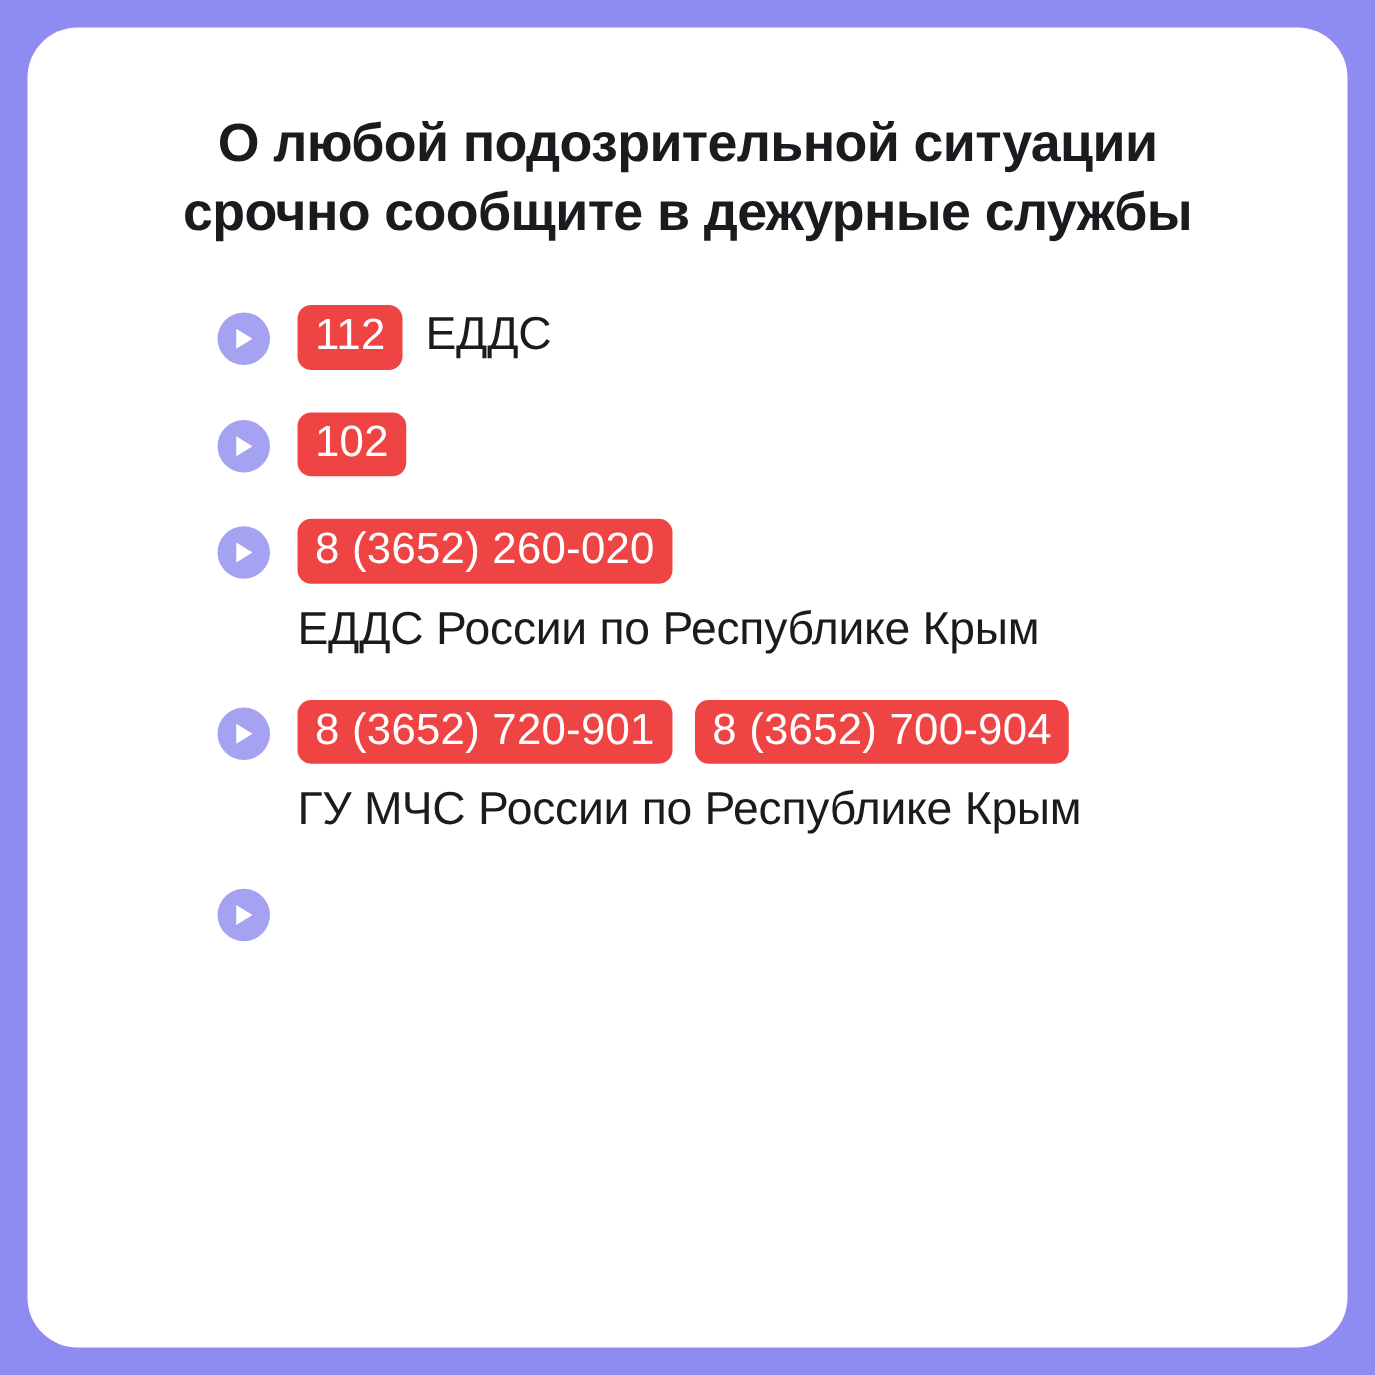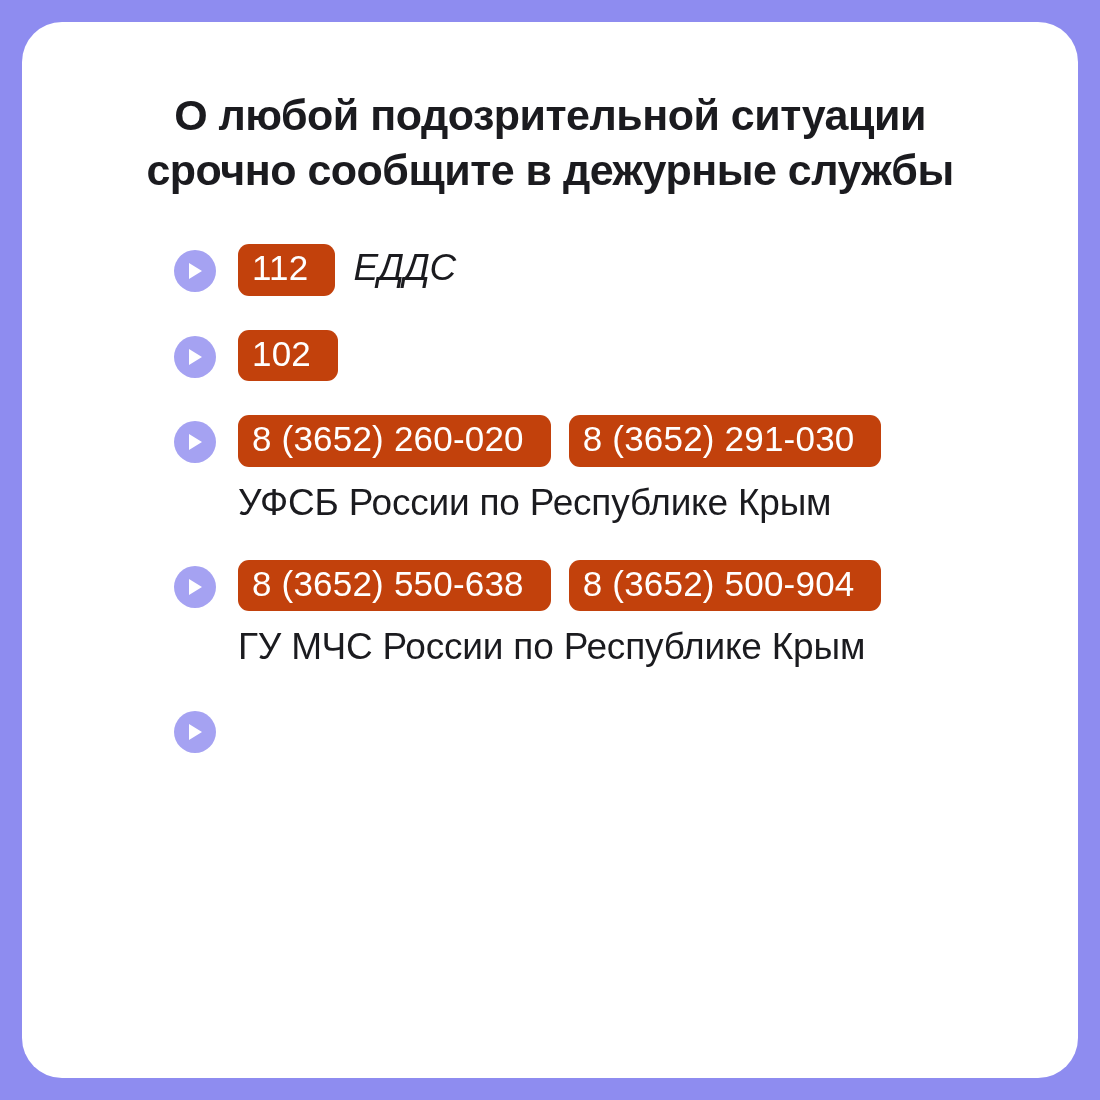--- a/index.html
+++ b/index.html
@@ -65,46 +65,45 @@
     padding-top: 0;
   }
   .chips {
     display: flex;
     flex-wrap: wrap;
     align-items: flex-start;
     gap: 18px;
   }
   .chip {
     display: inline-block;
-    background: #c2410c;
+    background: #ef4444;
     color: #ffffff;
     font-size: 35px;
     font-weight: 500;
     border-radius: 11px;
-    padding: 5px 27px 8px 14px;
+    padding: 5px 14px 8px 14px;
     line-height: 1.1;
     white-space: nowrap;
     letter-spacing: 0.2px;
   }
   .desc {
     font-size: 37px;
     color: #1b1b1f;
     line-height: 1.28;
     margin-top: 12px;
     letter-spacing: -0.2px;
   }
   .entry.compact .chips {
     align-items: baseline;
   }
   .inline-label {
     font-size: 37px;
     color: #1b1b1f;
     letter-spacing: -0.2px;
     line-height: 1.1;
-    font-style: italic;
   }
 </style>
 </head>
 <body>
 
 <div class="poster">
 
   <div class="title">О любой подозрительной ситуации срочно сообщите в дежурные службы</div>
 
   <div class="list">
@@ -138,36 +137,35 @@
 
     <div class="entry">
       <span class="bullet">
         <svg width="16" height="18" viewBox="0 0 16 18" aria-hidden="true">
           <polygon points="2,1 15,9 2,17" fill="#ffffff"></polygon>
         </svg>
       </span>
       <div class="entry-body">
         <div class="chips">
           <span class="chip">8 (3652) 260-020</span>
-          <span class="chip">8 (3652) 291-030</span>
         </div>
-        <div class="desc">УФСБ России по Республике Крым</div>
+        <div class="desc">ЕДДС России по Республике Крым</div>
       </div>
     </div>
 
     <div class="entry">
       <span class="bullet">
         <svg width="16" height="18" viewBox="0 0 16 18" aria-hidden="true">
           <polygon points="2,1 15,9 2,17" fill="#ffffff"></polygon>
         </svg>
       </span>
       <div class="entry-body">
         <div class="chips">
-          <span class="chip">8 (3652) 550-638</span>
-          <span class="chip">8 (3652) 500-904</span>
+          <span class="chip">8 (3652) 720-901</span>
+          <span class="chip">8 (3652) 700-904</span>
         </div>
         <div class="desc">ГУ МЧС России по Республике Крым</div>
       </div>
     </div>
 
     <div class="entry">
       <span class="bullet">
         <svg width="16" height="18" viewBox="0 0 16 18" aria-hidden="true">
           <polygon points="2,1 15,9 2,17" fill="#ffffff"></polygon>
         </svg>

